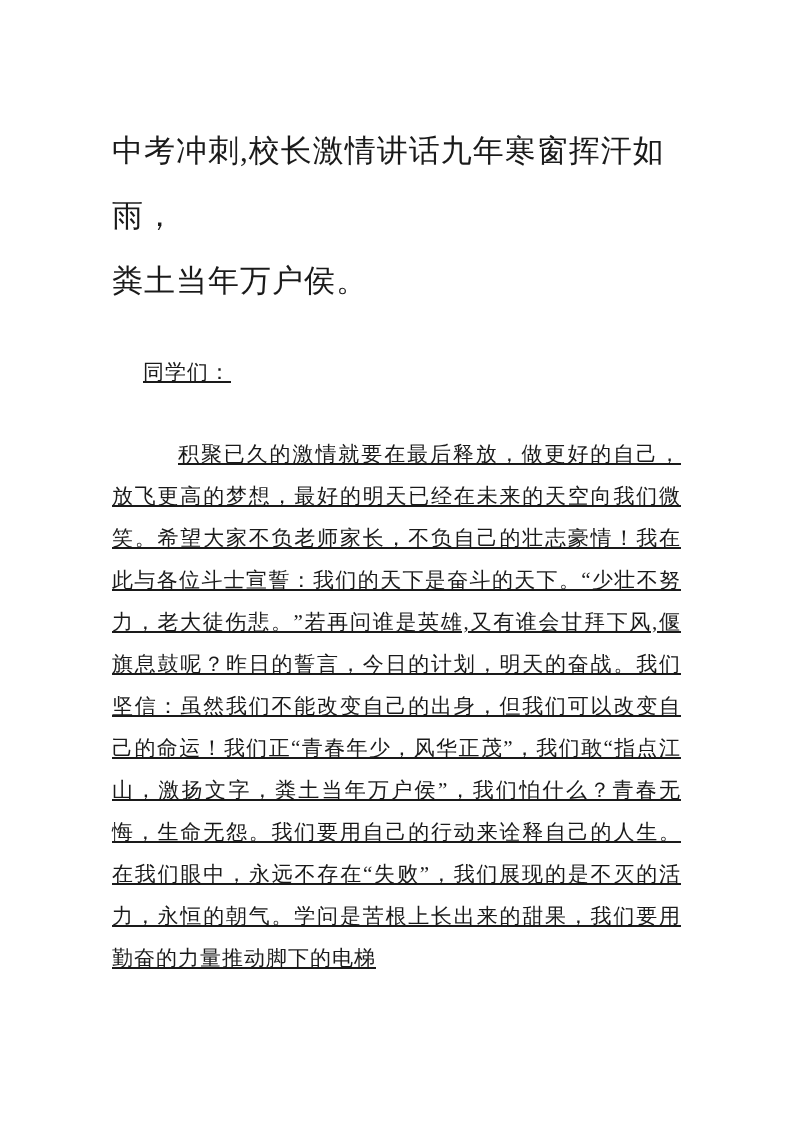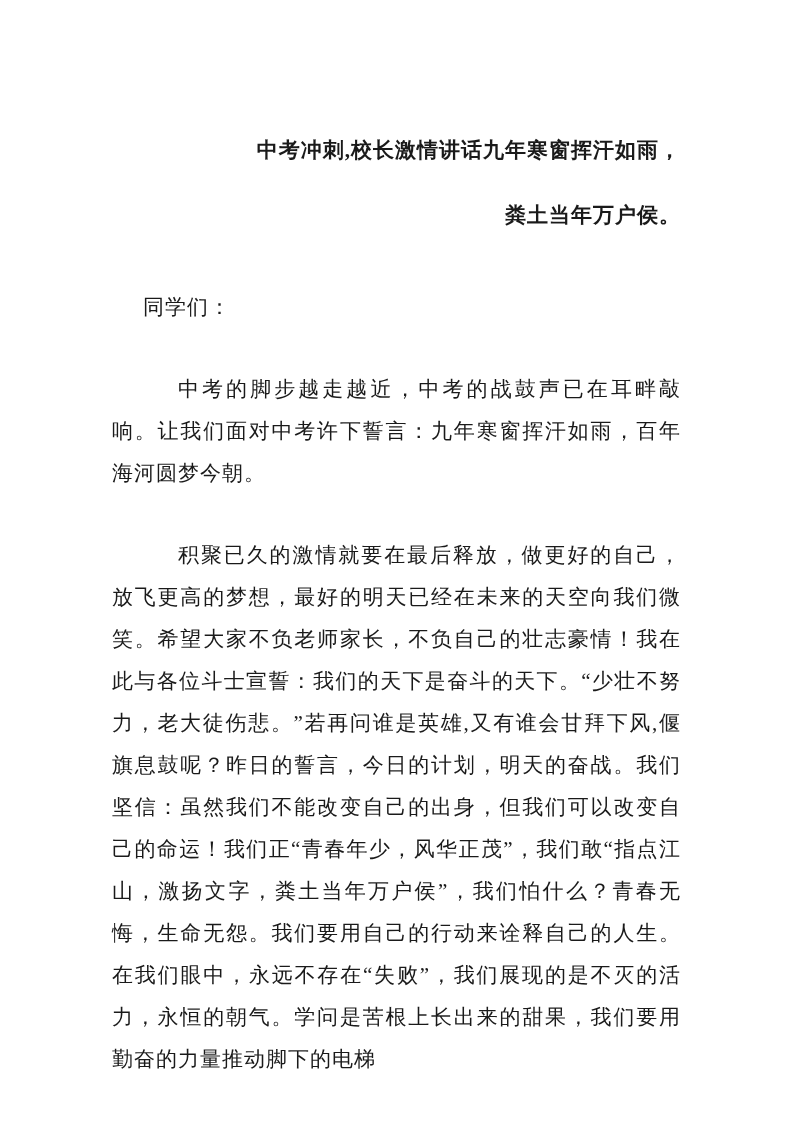--- a/index.html
+++ b/index.html
@@ -18,34 +18,35 @@
     color: #1a1a1a;
   }
   .content {
     position: absolute;
     left: 112px;
     top: 0;
     width: 569px;
   }
   .doc-title {
     margin: 118px 0 0 0;
-    text-align: right;
-    font-size: 21px;
-    font-weight: 700;
+    text-align: left;
+    font-size: 31px;
+    font-weight: 400;
     line-height: 65px;
     letter-spacing: 1px;
   }
   .doc-title .title-line {
     display: block;
   }
   .body-text {
     font-size: 21px;
     line-height: 42px;
     letter-spacing: 1px;
     text-align: justify;
+    text-decoration: underline;
   }
   .salutation {
     margin: 38px 0 0 0;
     padding-left: 31px;
   }
   .para {
     margin: 40px 0 0 0;
     text-indent: 66px;
   }
 </style>
@@ -55,18 +56,17 @@
 <div class="page">
   <div class="content">
 
     <h1 class="doc-title">
       <span class="title-line">中考冲刺,校长激情讲话九年寒窗挥汗如雨，</span>
       <span class="title-line">粪土当年万户侯。</span>
     </h1>
 
     <p class="body-text salutation">同学们：</p>
 
-    <p class="body-text para">中考的脚步越走越近，中考的战鼓声已在耳畔敲响。让我们面对中考许下誓言：九年寒窗挥汗如雨，百年海河圆梦今朝。</p>
 
     <p class="body-text para">积聚已久的激情就要在最后释放，做更好的自己，放飞更高的梦想，最好的明天已经在未来的天空向我们微笑。希望大家不负老师家长，不负自己的壮志豪情！我在此与各位斗士宣誓：我们的天下是奋斗的天下。“少壮不努力，老大徒伤悲。”若再问谁是英雄,又有谁会甘拜下风,偃旗息鼓呢？昨日的誓言，今日的计划，明天的奋战。我们坚信：虽然我们不能改变自己的出身，但我们可以改变自己的命运！我们正“青春年少，风华正茂”，我们敢“指点江山，激扬文字，粪土当年万户侯”，我们怕什么？青春无悔，生命无怨。我们要用自己的行动来诠释自己的人生。在我们眼中，永远不存在“失败”，我们展现的是不灭的活力，永恒的朝气。学问是苦根上长出来的甜果，我们要用勤奋的力量推动脚下的电梯</p>
 
   </div>
 </div>
 
 </body></html>

